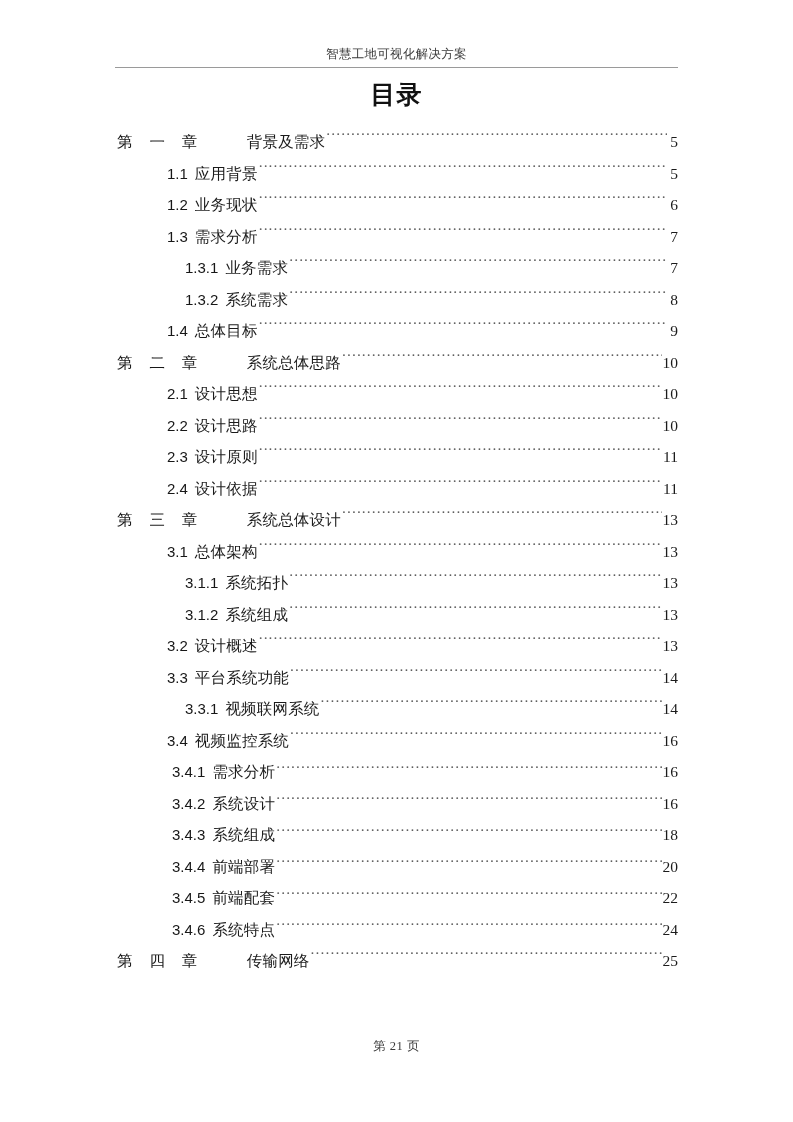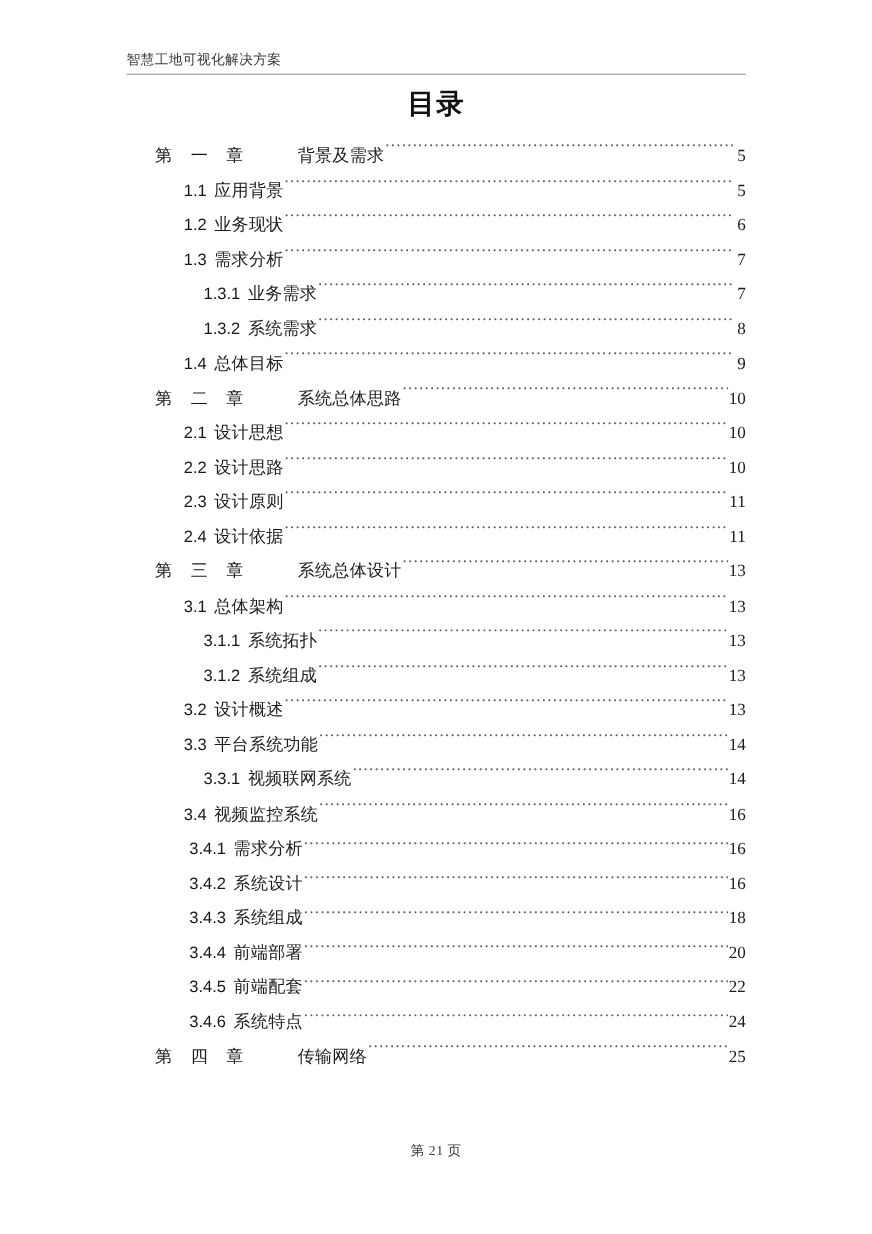--- a/index.html
+++ b/index.html
@@ -23,41 +23,41 @@
     height: 1122px;
   }
 
   
   .doc-header {
     position: absolute;
     left: 115px;
     top: 44px;
     width: 563px;
     height: 24px;
-    text-align: left;
+    text-align: center;
     border-bottom: 1.1px solid #9a9a9a;
     box-sizing: border-box;
   }
   .doc-header-text {
     font-family: "Liberation Serif", "DejaVu Serif", serif;
     font-size: 12.5px;
     line-height: 20px;
     color: #3a3a3a;
     letter-spacing: 0.3px;
     white-space: nowrap;
   }
 
   
   .toc-title {
     position: absolute;
     left: 0;
     top: 78px;
     width: 793px;
     text-align: center;
-    font-family: Liberation Sans, sans-serif;
+    font-family: Liberation Serif, serif;
     font-weight: bold;
     font-size: 25px;
     line-height: 34px;
     color: #111111;
     letter-spacing: 1px;
   }
 
   
   .toc {
     position: absolute;
@@ -88,21 +88,20 @@
     font-weight: normal;
     font-size: 15px;
     color: #171717;
     flex: 0 0 auto;
   }
   .toc-row.lvl1 .toc-num {
     font-family: "Liberation Serif", "DejaVu Serif", serif;
     font-weight: normal;
     font-size: 15.5px;
     letter-spacing: 6.5px;
-    margin-left: 24px;
   }
 
   .toc-label {
     font-family: "Liberation Serif", "DejaVu Serif", serif;
     font-size: 15.5px;
     color: #1b1b1b;
     flex: 0 0 auto;
     padding-left: 7px;
     letter-spacing: 0.2px;
   }

